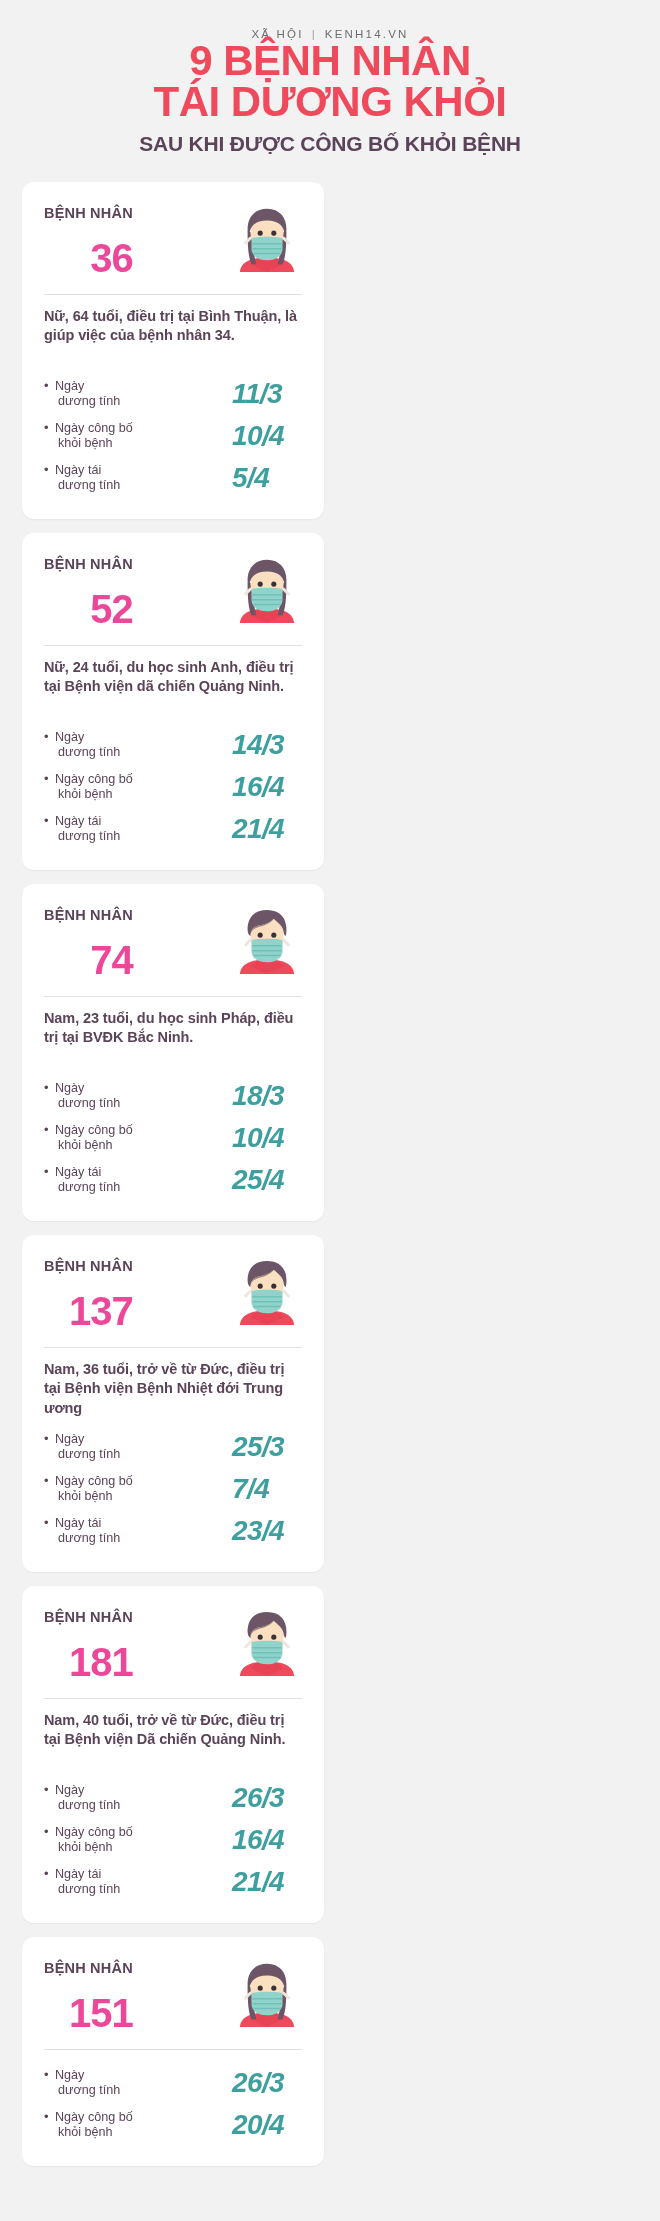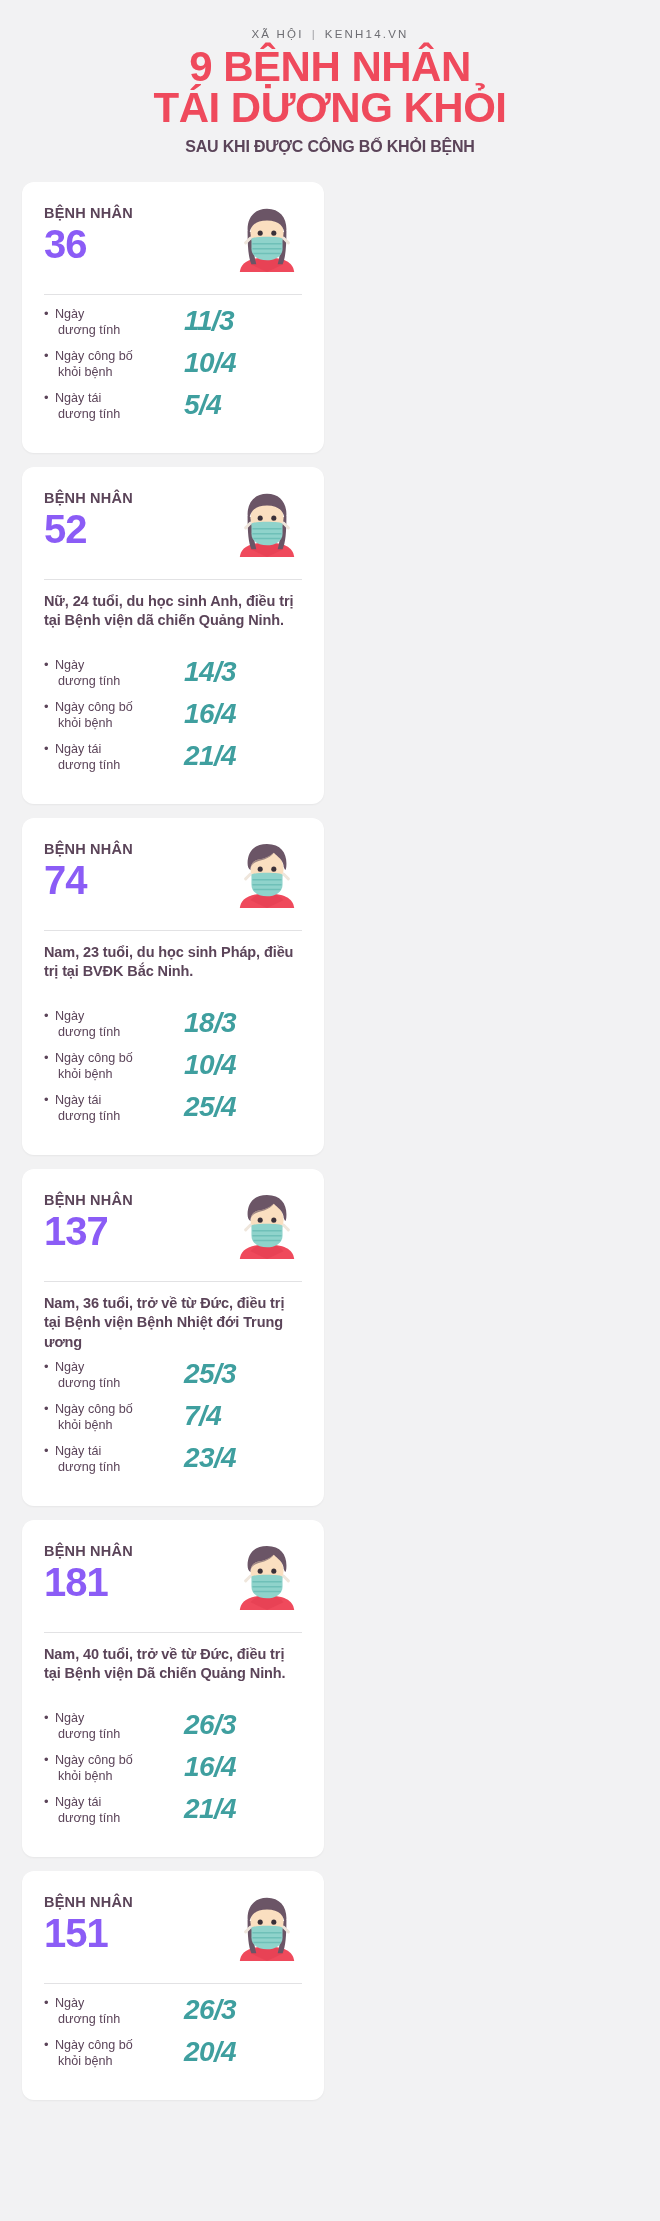--- a/index.html
+++ b/index.html
@@ -18,33 +18,33 @@
   
   .header { padding-top: 28px; text-align: center; }
   .kicker {
     font-size: 11.5px;
     letter-spacing: 2.2px;
     color: #6d6d72;
     font-weight: 400;
   }
   .kicker .sep { margin: 0 8px; color: #a0a0a5; }
   .title-main {
-    margin-top: 6px;
+    margin-top: 0;
     color: #ef4a5c;
     font-weight: 700;
     font-size: 42px;
     line-height: 0.98;
     letter-spacing: -0.5px;
   }
   .title-main .l2 { display: block; }
   .title-sub {
     margin-top: 10px;
     color: #5b4459;
     font-weight: 700;
-    font-size: 16px;
+    font-size: 21px;
     letter-spacing: -0.2px;
   }
 
   
   .grid {
     margin: 26px 22px 0 22px;
     display: flex;
     flex-wrap: wrap;
     gap: 14px 14px;
   }
@@ -64,45 +64,48 @@
   }
   .pnum-wrap { padding-top: 2px; }
   .pn-label {
     color: #5b4459;
     font-weight: 700;
     font-size: 14.5px;
     letter-spacing: 0.2px;
     line-height: 1.1;
   }
   .pn-value {
-    color: #8b5cf6;
+    color: #ec4899;
     font-weight: 700;
     font-size: 40px;
     line-height: 1.0;
-    margin-top: 2px;
+    margin-top: 16px;
     letter-spacing: -1px;
+    text-align: right;
   }
   .avatar { width: 62px; height: 68px; flex: 0 0 auto; margin-right: 4px; }
   .divider {
     height: 1px;
     background: #e2e2e4;
     margin: 12px 0 12px 0;
   }
   .desc {
     color: #5b4459;
     font-weight: 700;
     font-size: 14.5px;
     line-height: 1.32;
     letter-spacing: -0.1px;
     min-height: 58px;
   }
   .rows { margin-top: 8px; }
   .row {
     display: flex;
+    align-items: center;
     min-height: 42px;
+    gap: 48px;
   }
   .row-lbl {
     color: #5b4459;
     font-size: 12.6px;
     font-weight: 400;
     line-height: 1.22;
     width: 140px;
     flex: 0 0 140px;
     position: relative;
     padding-left: 11px;
@@ -154,20 +157,21 @@
             <ellipse cx="31" cy="30" rx="17" ry="19" fill="#fadfc0"></ellipse>
             <path d="M31 5 C18 5 11 14 11 26 C11 29 12 31 13 32 C13 24 18 17 31 17 C44 17 49 24 49 32 C50 31 51 29 51 26 C51 14 44 5 31 5 Z" fill="#6b5566"></path>
             <circle cx="24" cy="30" r="2.6" fill="#3a3038"></circle>
             <circle cx="38" cy="30" r="2.6" fill="#3a3038"></circle>
             <path d="M14 35 L9 40 M48 35 L53 40" stroke="#efe6dc" stroke-width="3" fill="none" stroke-linecap="round"></path>
             <path d="M15 36 C15 33 47 33 47 36 L47 46 C47 54 39 58 31 58 C23 58 15 54 15 46 Z" fill="#8fd3cb"></path>
             <path d="M16 41 H46 M16 46 H46 M17 51 H45" stroke="#6fc0b8" stroke-width="1.6" fill="none"></path>
           </svg></div>
       </div>
       <div class="divider"></div>
+      <div class="desc">Nữ, 64 tuổi, điều trị tại Bình Thuận, là giúp việc của bệnh nhân 34.</div>
       <div class="rows">
         <div class="row">
           <div class="row-lbl"><span>Ngày</span><span class="l2">dương tính</span></div>
           <div class="row-val">11/3</div>
         </div>
         <div class="row">
           <div class="row-lbl"><span>Ngày công bố</span><span class="l2">khỏi bệnh</span></div>
           <div class="row-val">10/4</div>
         </div>
         <div class="row">

